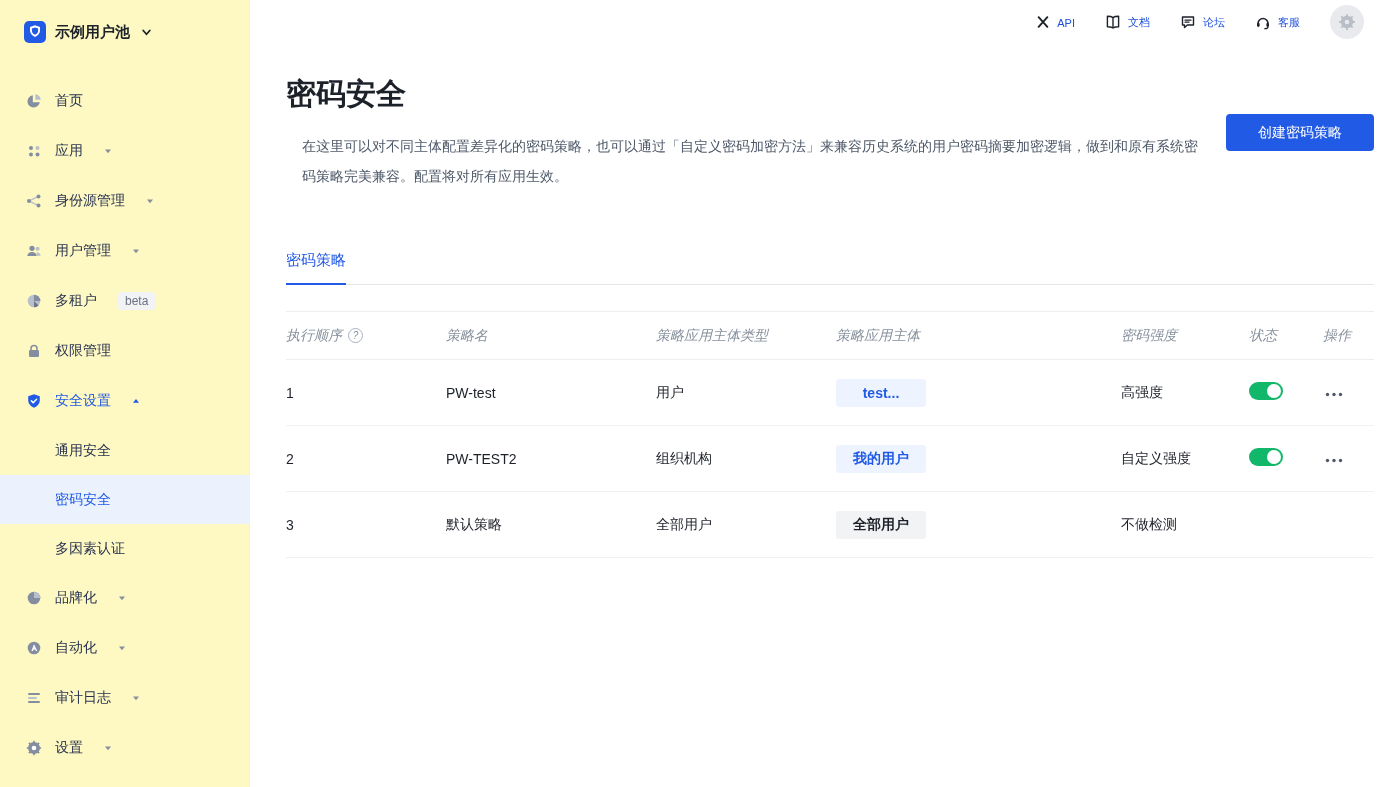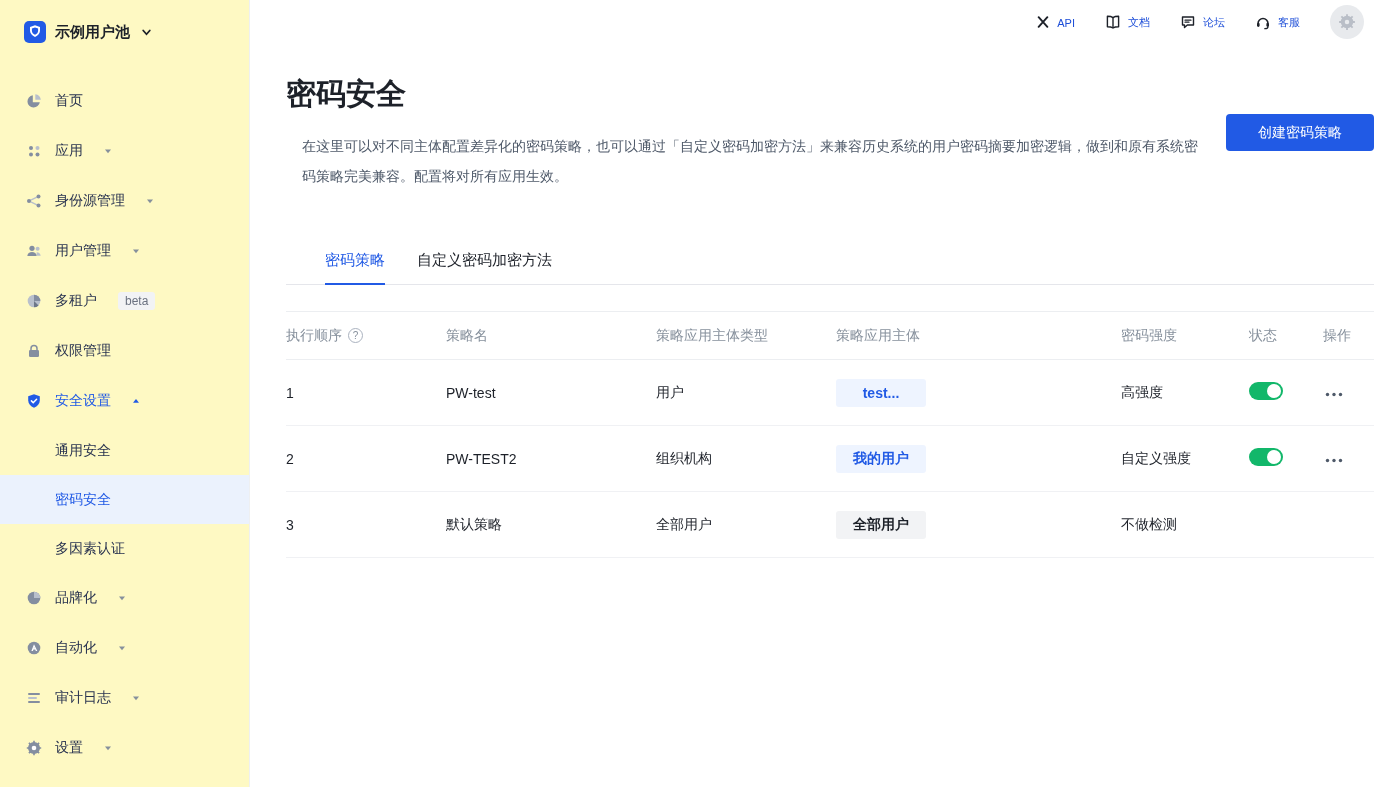--- a/index.html
+++ b/index.html
@@ -61,30 +61,30 @@
   .page-desc { margin:16px; max-width:905px; font-size:14px; line-height:30px; color:#4e5969; }
   .btn-primary {
     margin-top:40px; height:37px; padding:0 32px;
     background:#215ae5; color:#fff; font-size:14px;
     border:none; border-radius:4px; cursor:pointer; white-space:nowrap;
     font-family:inherit;
   }
 
   .tabs { display:flex; gap:32px; margin-top:44px; border-bottom:1px solid #e5e6eb; }
   .tab { padding-bottom:14px; font-size:15px; color:#1d2129; cursor:pointer; position:relative; }
-  .tab.active { color:#215ae5;margin-left:39px; }
+  .tab.active { color:#215ae5; }
   .tab.active::after {
     content:""; position:absolute; left:0; right:0; bottom:-1px; height:2px; background:#215ae5;
   }
 
   
   table.policy-table { width:100%; border-collapse:collapse; margin-top:26px; table-layout:fixed; }
   .policy-table th {
     height:48px; font-weight:400; font-size:14px; color:#86909c; text-align:left;
-    border-top:1px solid #eceef1; border-bottom:1px solid #eceef1; padding:0;
+    border-top:1px solid #eceef1; border-bottom:1px solid #eceef1; padding:0;font-style:italic;
   }
   .policy-table td {
     height:66px; font-size:14px; color:#1d2129; padding:0;
     border-bottom:1px solid #f0f1f4;
   }
   .th-order, .td-order { padding-left:34px; }
   .td-order { padding-left:52px; }
   .th-flex { display:inline-flex; align-items:center; gap:6px; }
   .q-icon {
     width:15px; height:15px; border:1px solid #aab2bf; border-radius:50%;
@@ -359,21 +359,20 @@
       <div class="page-head">
         <div>
           <h1 class="page-title">密码安全</h1>
           <p class="page-desc">在这里可以对不同主体配置差异化的密码策略，也可以通过「自定义密码加密方法」来兼容历史系统的用户密码摘要加密逻辑，做到和原有系统密码策略完美兼容。配置将对所有应用生效。</p>
         </div>
         <button class="btn-primary">创建密码策略</button>
       </div>
 
       <div class="tabs">
         <span class="tab active">密码策略</span>
-        <span class="tab">自定义密码加密方法</span>
       </div>
 
       <table class="policy-table">
         <colgroup>
           <col style="width:160px">
             <col style="width:210px">
             <col style="width:180px">
           <col style="width:285px">
             <col style="width:128px">
             <col style="width:74px">

